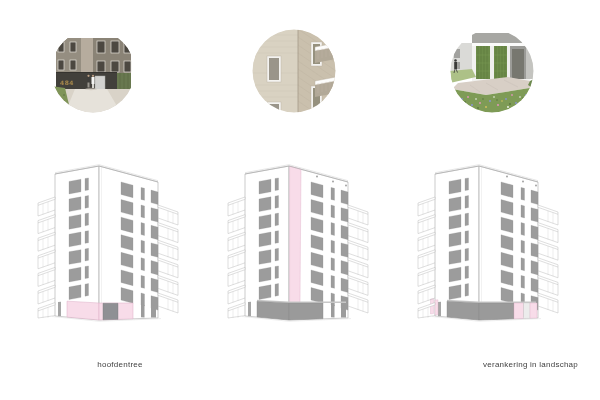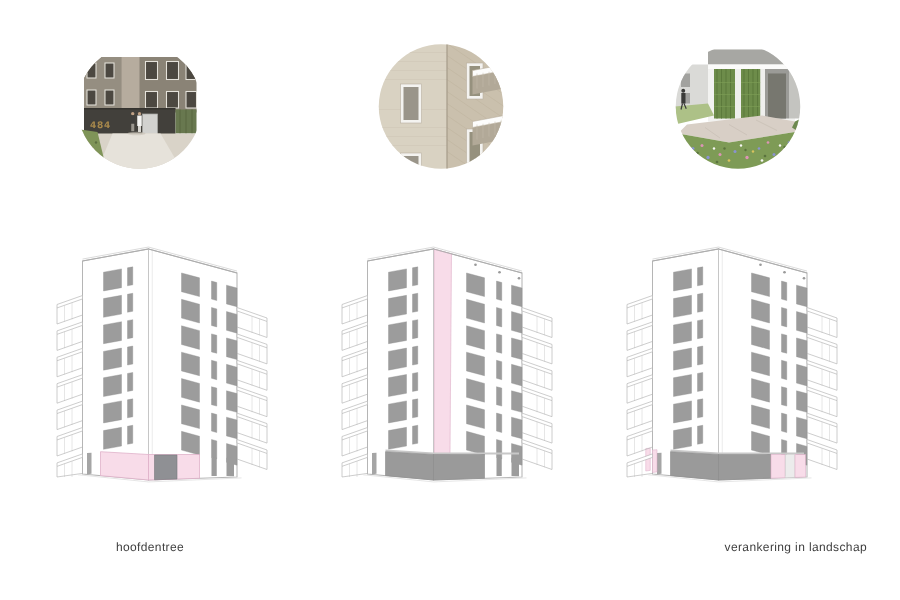--- a/index.html
+++ b/index.html
@@ -9,21 +9,21 @@
   .photo-circle svg{display:block;}
   .bld{position:absolute;width:170px;height:190px;}
   .caption{position:absolute;width:200px;top:360px;text-align:center;font-size:8px;
            letter-spacing:.25px;color:#3f3f3f;}
   #ph1{left:51px;top:29px;}
   #ph2{left:252px;top:29px;}
   #ph3{left:450px;top:29px;}
   #b1{left:25px;top:152px;}
   #b2{left:215px;top:152px;}
   #b3{left:405px;top:152px;}
-  #cap1{left:0;text-align:center;}
+  #cap1{left:20px;text-align:center;}
   #cap2{left:198px;}
   #cap3{left:378px;text-align:right;}
 </style>
 </head>
 <body>
 
 <div class="canvas">
 
   <div class="photo-circle" id="ph1">
     <svg width="84" height="84" viewBox="0 0 84 84">

